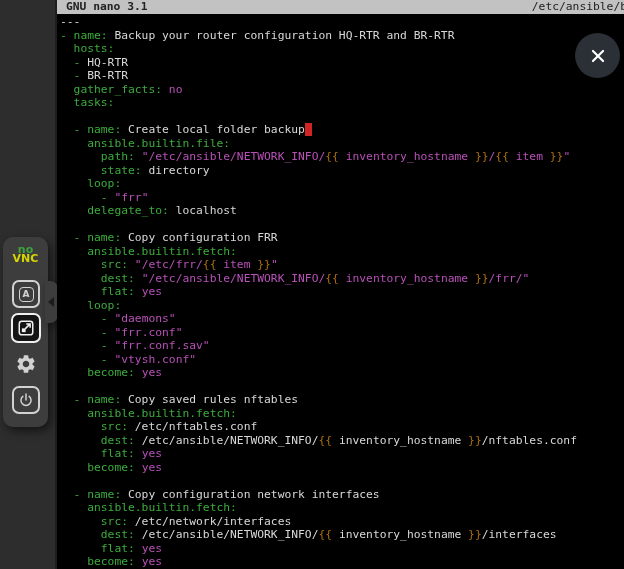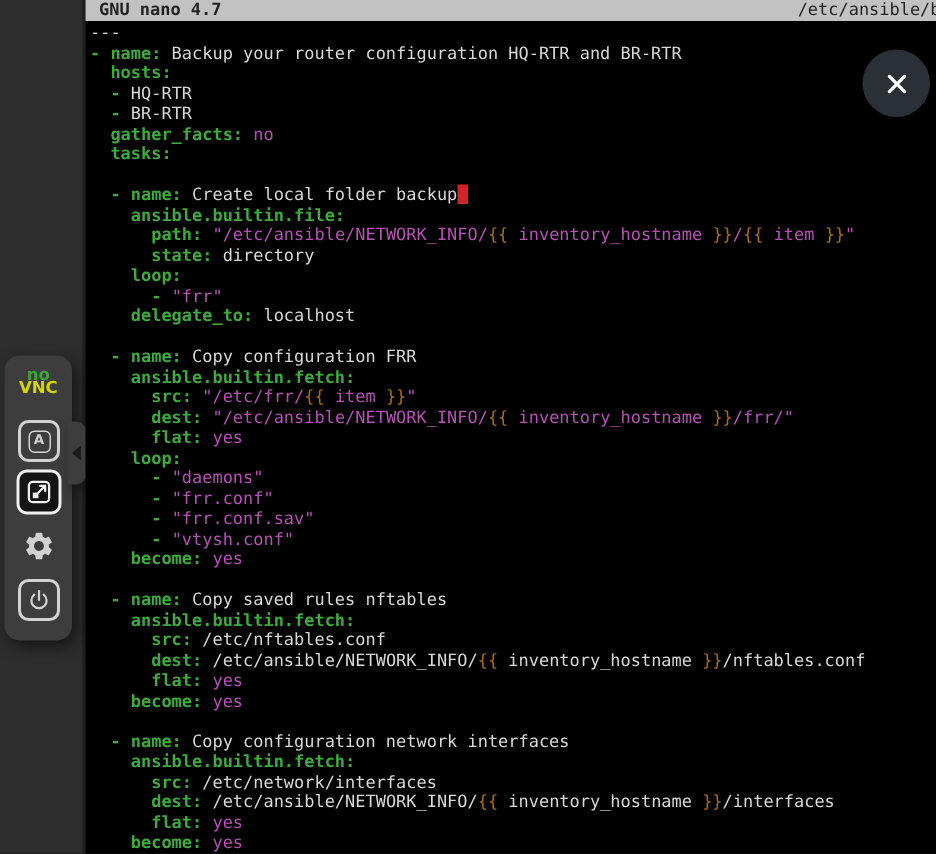--- a/index.html
+++ b/index.html
@@ -48,21 +48,21 @@
     position:relative;height:14px;background:var(--titlebar_bg);color:#222;
     font-size:11.3px;line-height:14px;overflow:hidden;white-space:pre;
   }
   .title-left{position:absolute;left:9px;top:0;font-weight:bold;}
   .title-right{position:absolute;right:-3px;top:0;}
   .code{
     position:absolute;left:3px;top:15px;right:0;bottom:0;
     font-size:11.3px;line-height:13.5px;white-space:pre;color:var(--text);
   }
   .line{height:13.5px;}
-  .seg-key{color:var(--green);font-weight:bold;}
+  .seg-key{color:var(--green);}
   .seg-text{color:var(--text);}
   .seg-str{color:var(--magenta);}
   .seg-jinja{color:var(--orange);}
   .seg-cursor{background:var(--cursor);color:transparent;}
 
   
   .close-btn{
     position:absolute;left:575px;top:33px;width:45px;height:45px;border-radius:50%;
     background:var(--close_bg);border:none;padding:0;cursor:pointer;
     display:flex;align-items:center;justify-content:center;
@@ -115,21 +115,21 @@
     </button>
   </div>
 
   <div class="handle">
     <div class="tri"></div>
   </div>
 </div>
 
 <div class="terminal">
   <div class="titlebar">
-    <span class="title-left">GNU nano 4.7</span>
+    <span class="title-left">GNU nano 3.1</span>
     <span class="title-right">/etc/ansible/b</span>
   </div>
   <div class="code"><div class="line"><span class="seg-text">---</span></div><div class="line"><span class="seg-key">- name:</span><span class="seg-text"> Backup your router configuration HQ-RTR and BR-RTR</span></div><div class="line"><span class="seg-key">  hosts:</span></div><div class="line"><span class="seg-key">  - </span><span class="seg-text">HQ-RTR</span></div><div class="line"><span class="seg-key">  - </span><span class="seg-text">BR-RTR</span></div><div class="line"><span class="seg-key">  gather_facts:</span><span class="seg-text"> </span><span class="seg-str">no</span></div><div class="line"><span class="seg-key">  tasks:</span></div><div class="line"> </div><div class="line"><span class="seg-key">  - name:</span><span class="seg-text"> Create local folder backup</span><span class="seg-cursor"> </span></div><div class="line"><span class="seg-key">    ansible.builtin.file:</span></div><div class="line"><span class="seg-key">      path:</span><span class="seg-text"> </span><span class="seg-str">"/etc/ansible/NETWORK_INFO/</span><span class="seg-jinja">{{</span><span class="seg-str"> inventory_hostname </span><span class="seg-jinja">}}</span><span class="seg-str">/</span><span class="seg-jinja">{{</span><span class="seg-str"> item </span><span class="seg-jinja">}}</span><span class="seg-str">"</span></div><div class="line"><span class="seg-key">      state:</span><span class="seg-text"> directory</span></div><div class="line"><span class="seg-key">    loop:</span></div><div class="line"><span class="seg-key">      - </span><span class="seg-str">"frr"</span></div><div class="line"><span class="seg-key">    delegate_to:</span><span class="seg-text"> localhost</span></div><div class="line"> </div><div class="line"><span class="seg-key">  - name:</span><span class="seg-text"> Copy configuration FRR</span></div><div class="line"><span class="seg-key">    ansible.builtin.fetch:</span></div><div class="line"><span class="seg-key">      src:</span><span class="seg-text"> </span><span class="seg-str">"/etc/frr/</span><span class="seg-jinja">{{</span><span class="seg-str"> item </span><span class="seg-jinja">}}</span><span class="seg-str">"</span></div><div class="line"><span class="seg-key">      dest:</span><span class="seg-text"> </span><span class="seg-str">"/etc/ansible/NETWORK_INFO/</span><span class="seg-jinja">{{</span><span class="seg-str"> inventory_hostname </span><span class="seg-jinja">}}</span><span class="seg-str">/frr/"</span></div><div class="line"><span class="seg-key">      flat:</span><span class="seg-text"> </span><span class="seg-str">yes</span></div><div class="line"><span class="seg-key">    loop:</span></div><div class="line"><span class="seg-key">      - </span><span class="seg-str">"daemons"</span></div><div class="line"><span class="seg-key">      - </span><span class="seg-str">"frr.conf"</span></div><div class="line"><span class="seg-key">      - </span><span class="seg-str">"frr.conf.sav"</span></div><div class="line"><span class="seg-key">      - </span><span class="seg-str">"vtysh.conf"</span></div><div class="line"><span class="seg-key">    become:</span><span class="seg-text"> </span><span class="seg-str">yes</span></div><div class="line"> </div><div class="line"><span class="seg-key">  - name:</span><span class="seg-text"> Copy saved rules nftables</span></div><div class="line"><span class="seg-key">    ansible.builtin.fetch:</span></div><div class="line"><span class="seg-key">      src:</span><span class="seg-text"> /etc/nftables.conf</span></div><div class="line"><span class="seg-key">      dest:</span><span class="seg-text"> /etc/ansible/NETWORK_INFO/</span><span class="seg-jinja">{{</span><span class="seg-text"> inventory_hostname </span><span class="seg-jinja">}}</span><span class="seg-text">/nftables.conf</span></div><div class="line"><span class="seg-key">      flat:</span><span class="seg-text"> </span><span class="seg-str">yes</span></div><div class="line"><span class="seg-key">    become:</span><span class="seg-text"> </span><span class="seg-str">yes</span></div><div class="line"> </div><div class="line"><span class="seg-key">  - name:</span><span class="seg-text"> Copy configuration network interfaces</span></div><div class="line"><span class="seg-key">    ansible.builtin.fetch:</span></div><div class="line"><span class="seg-key">      src:</span><span class="seg-text"> /etc/network/interfaces</span></div><div class="line"><span class="seg-key">      dest:</span><span class="seg-text"> /etc/ansible/NETWORK_INFO/</span><span class="seg-jinja">{{</span><span class="seg-text"> inventory_hostname </span><span class="seg-jinja">}}</span><span class="seg-text">/interfaces</span></div><div class="line"><span class="seg-key">      flat:</span><span class="seg-text"> </span><span class="seg-str">yes</span></div><div class="line"><span class="seg-key">    become:</span><span class="seg-text"> </span><span class="seg-str">yes</span></div></div>
 </div>
 
 <button class="close-btn">
   <span style="display:flex;">
     <svg width="22" height="22" viewBox="0 0 24 24">
       <path d="M6.5 6.5 L17.5 17.5 M17.5 6.5 L6.5 17.5" stroke="#ffffff" stroke-width="2.4" stroke-linecap="round"></path>
     </svg>

